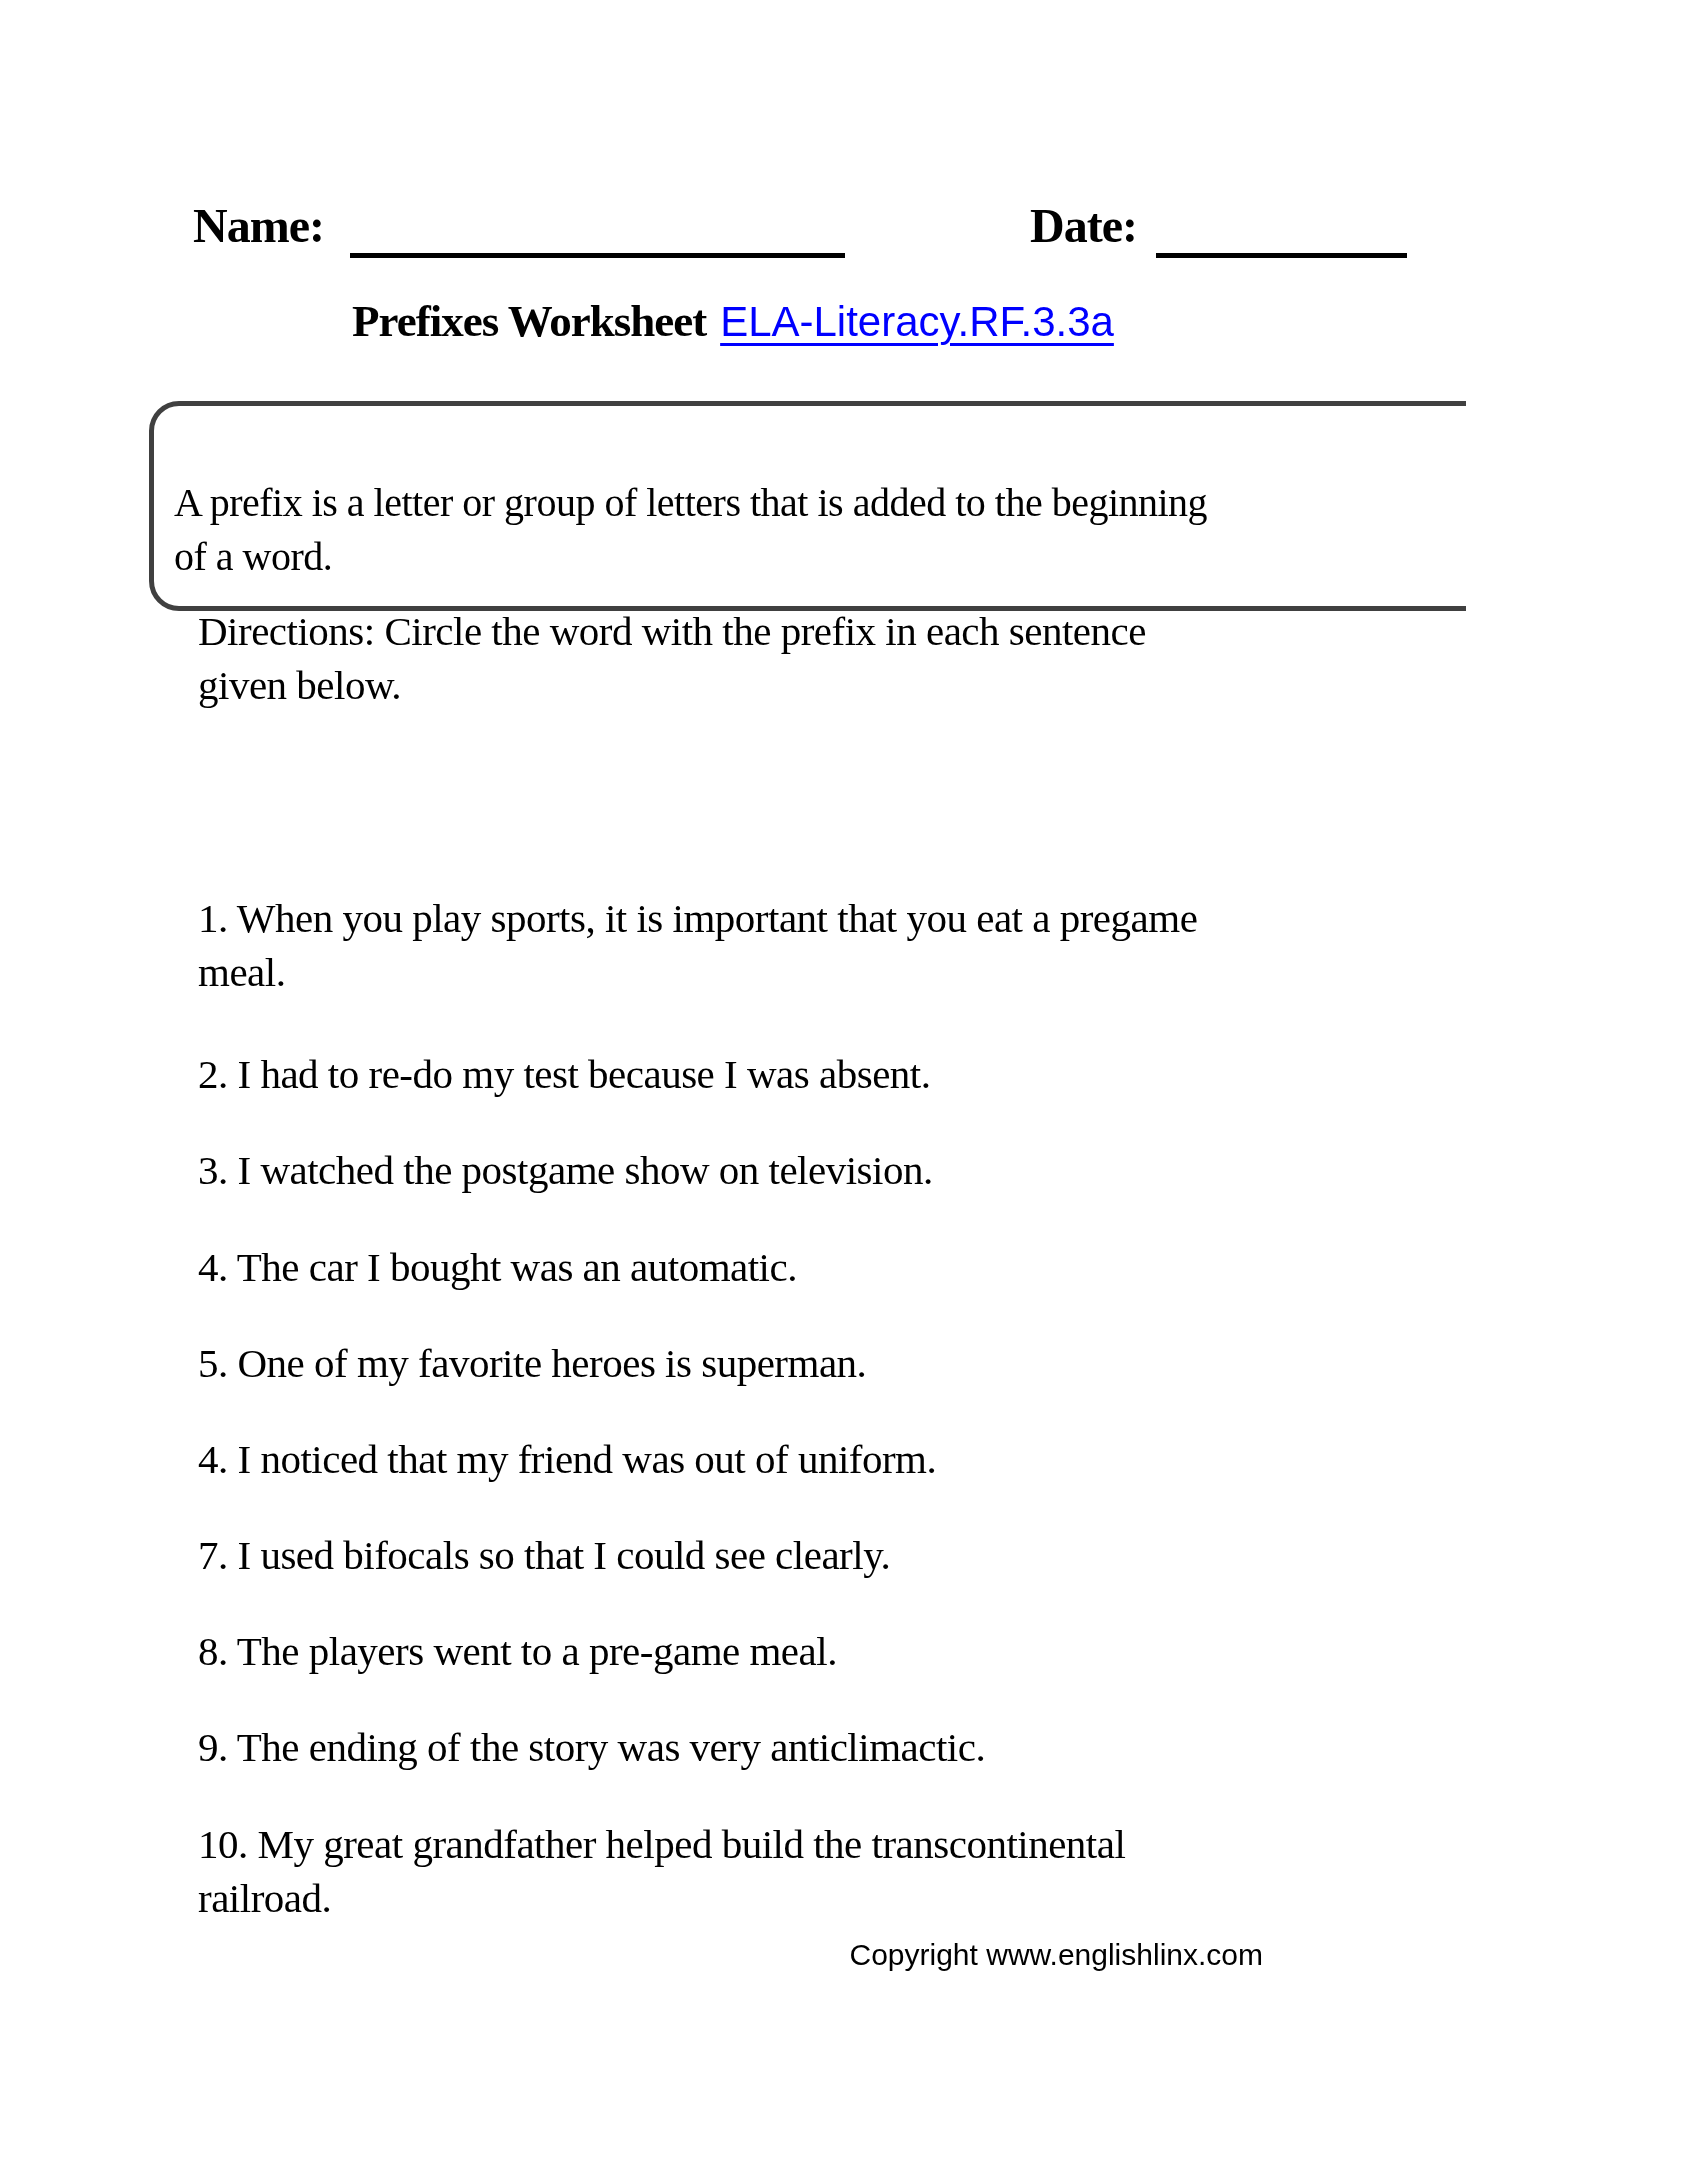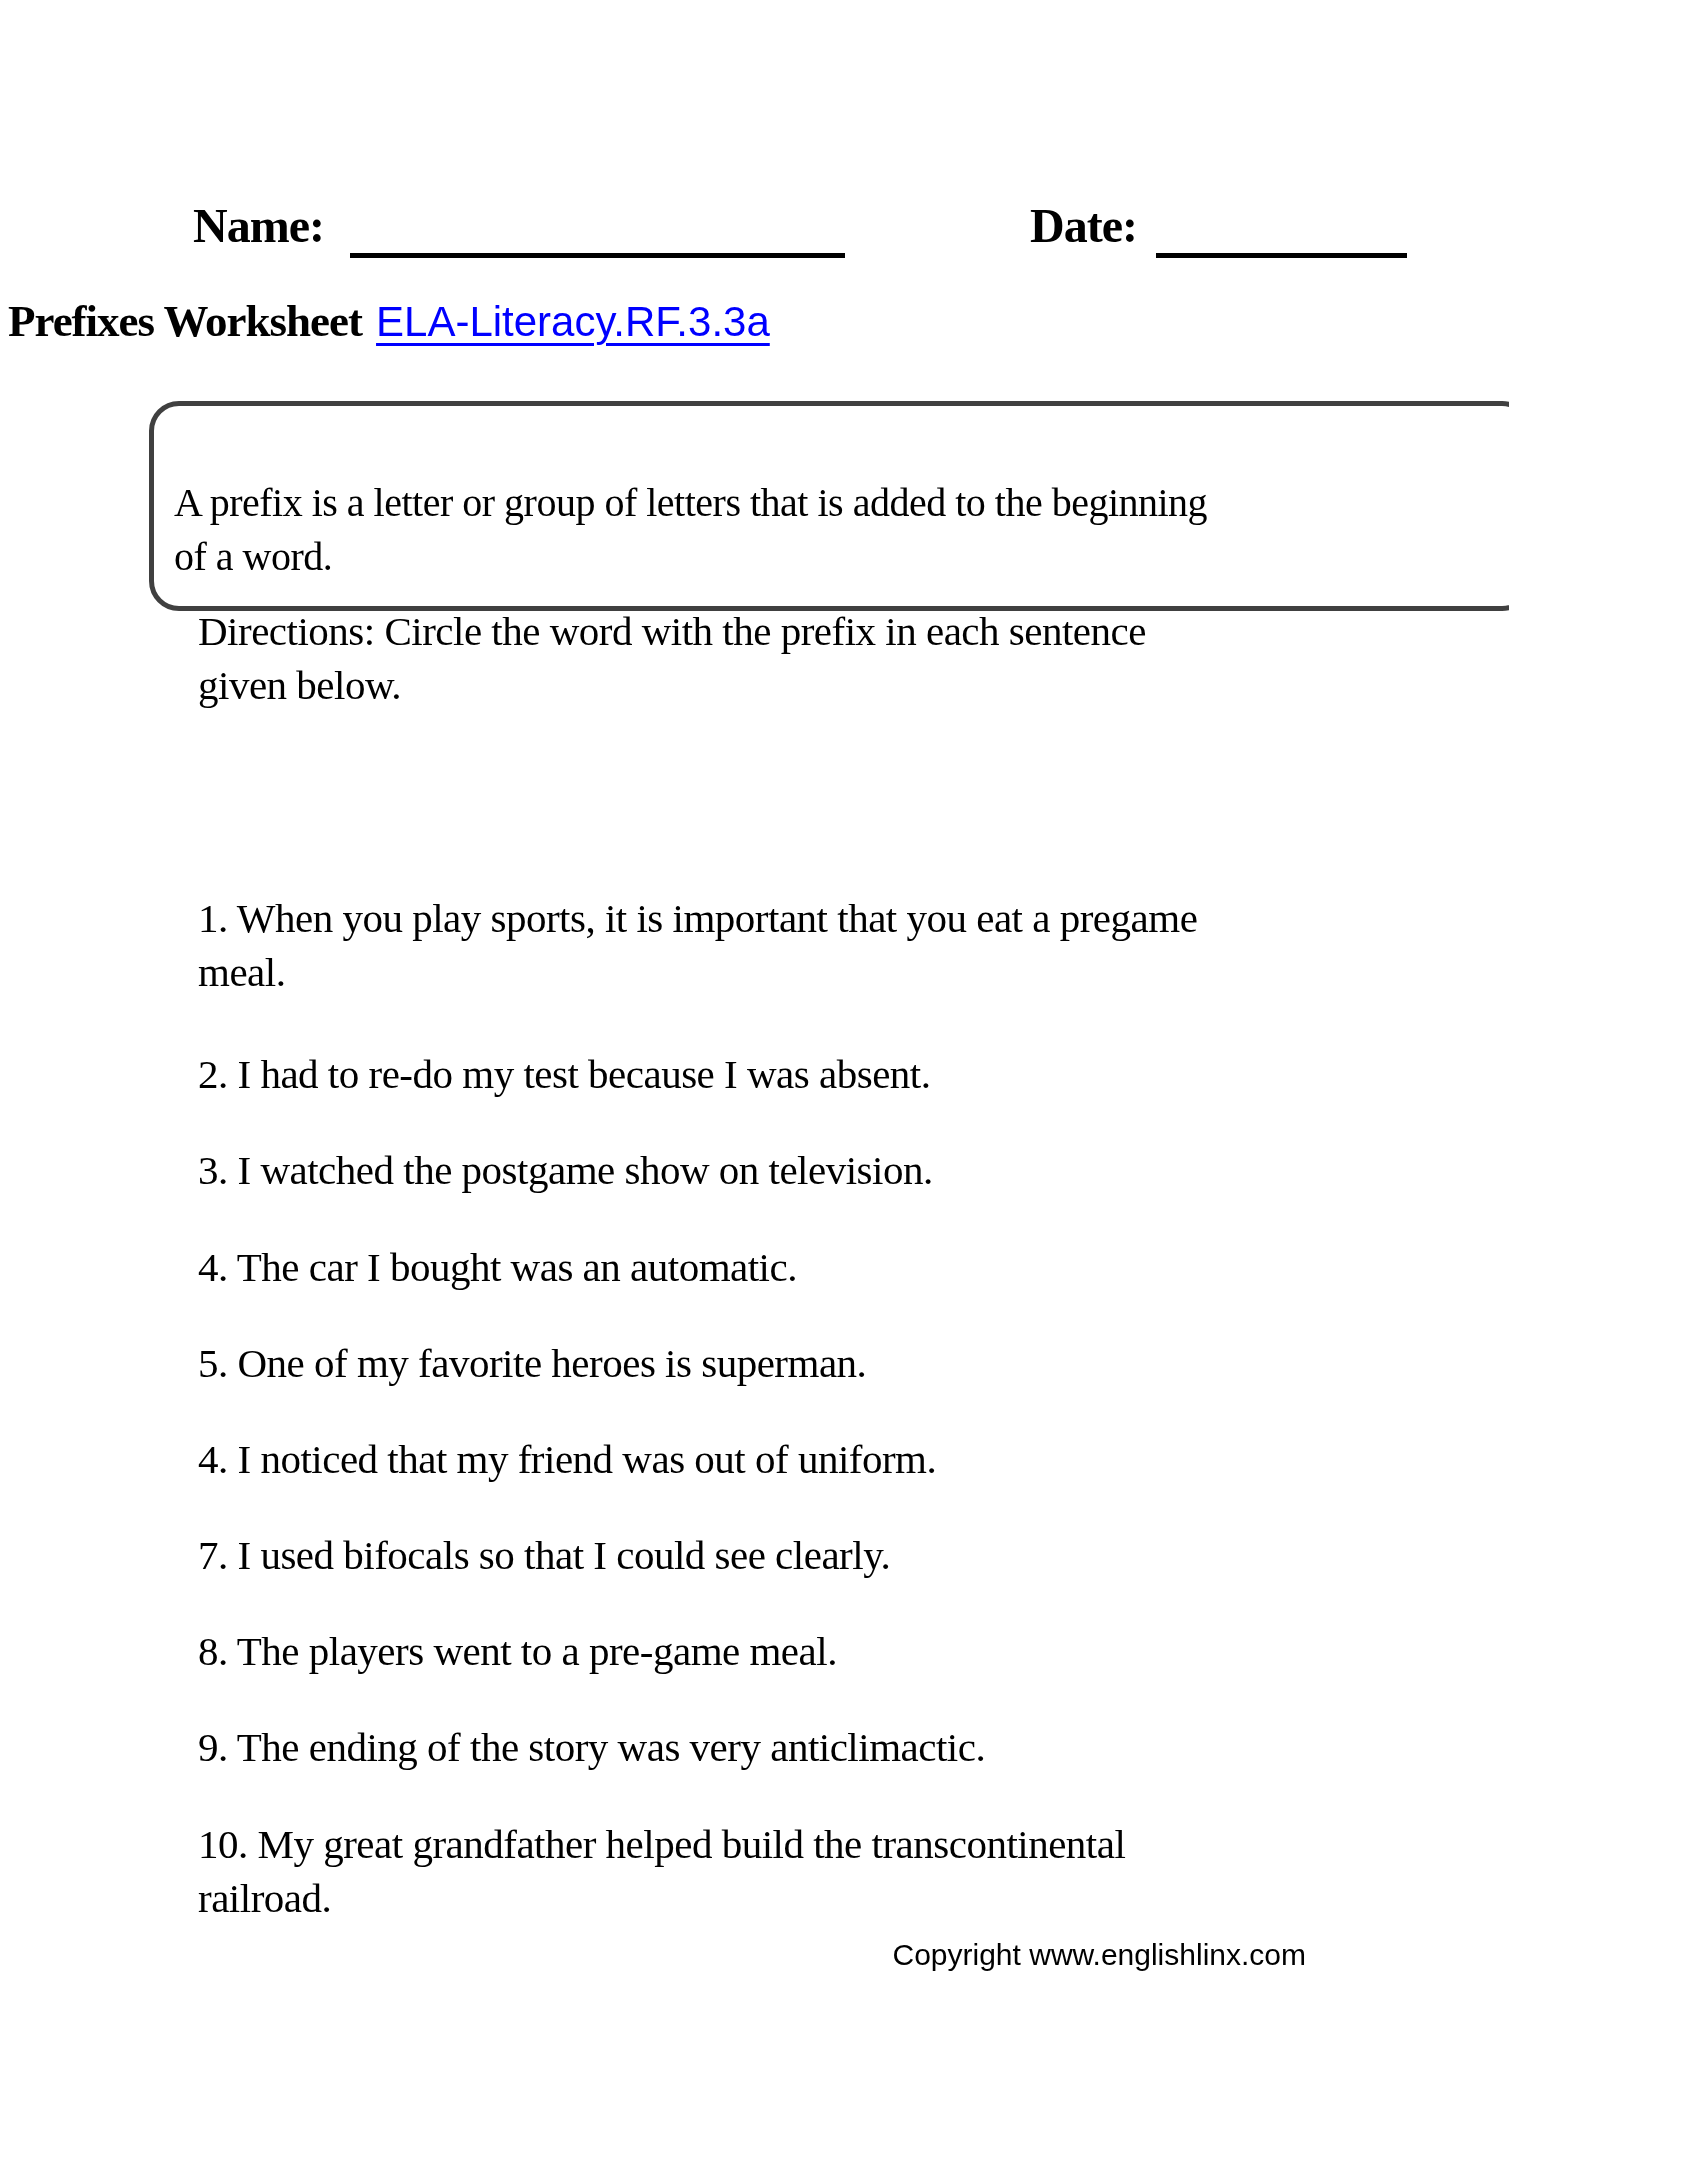--- a/index.html
+++ b/index.html
@@ -8,21 +8,20 @@
     background: #ffffff;
   }
   .page {
     position: relative;
     width: 1466px;
     height: 2178px;
     background: #ffffff;
     color: #000000;
     font-family: "Liberation Serif", "DejaVu Serif", serif;
     overflow: hidden;
-    padding-left: 43px;
   }
 
   
   .name-label {
     position: absolute;
     left: 193px;
     top: 198px;
     font-size: 48px;
     font-weight: bold;
     letter-spacing: -1px;
@@ -48,23 +47,24 @@
     left: 1156px;
     top: 253px;
     width: 251px;
     height: 0;
     border-top: 5px solid #000000;
   }
 
   
   .title-row {
     position: absolute;
-    left: 8px;
+    left: 0;
     top: 295px;
     width: 100%;
+    text-align: center;
     white-space: nowrap;
   }
   .title-text {
     font-size: 45px;
     font-weight: bold;
     letter-spacing: -1px;
     margin-right: 14px;
   }
   .title-link {
     font-family: "Liberation Sans", "DejaVu Sans", sans-serif;

